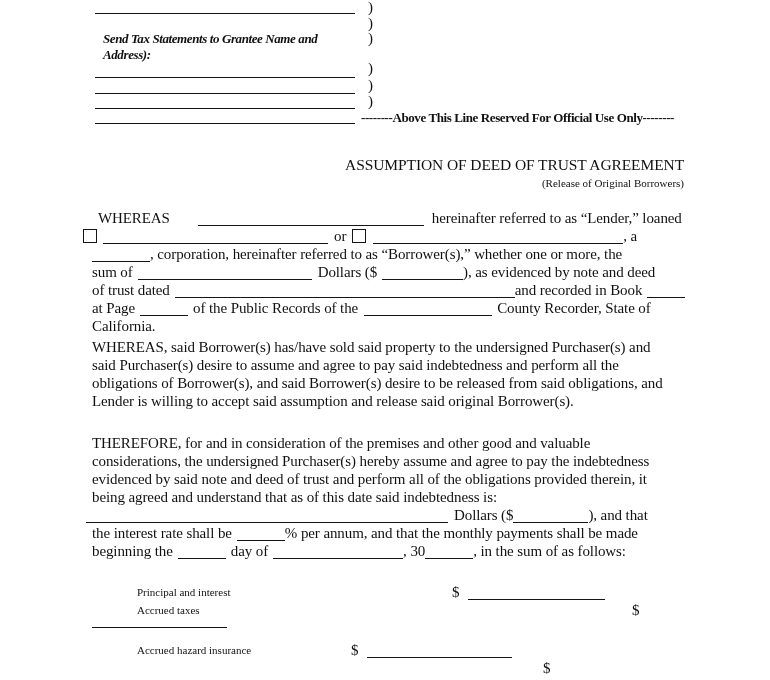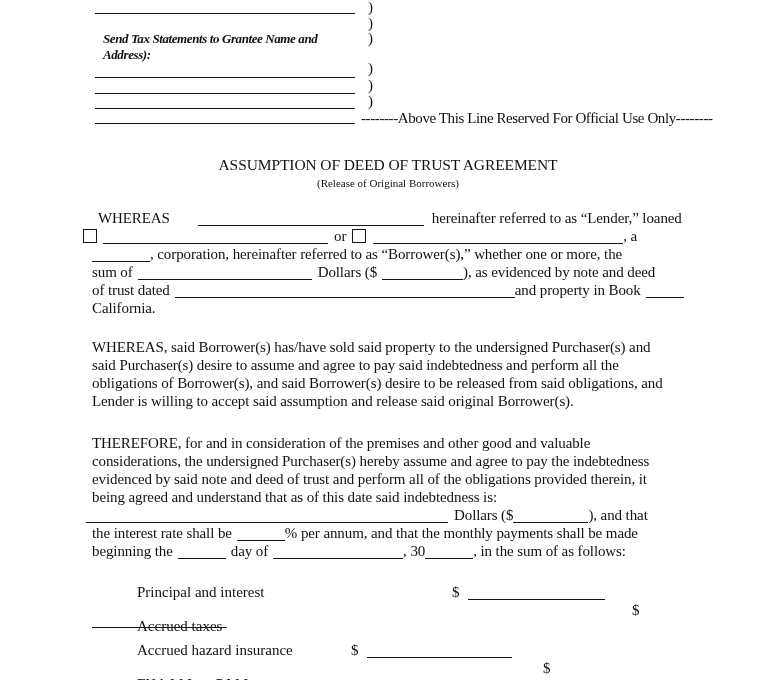--- a/index.html
+++ b/index.html
@@ -4,33 +4,33 @@
 <style>
   html,body{margin:0;padding:0;background:#fff;}
   #page{
     position:relative;width:770px;height:680px;background:#ffffff;color:#111;
     font-family:"Liberation Serif","DejaVu Serif",serif;font-size:15px;overflow:hidden;
   }
   
   .rule{position:absolute;height:0;border-top:1.8px solid #151515;}
   .paren{position:absolute;left:368px;font-size:15px;line-height:15px;}
   .sendtax{position:absolute;left:103px;top:31px;font-weight:bold;font-size:13px;letter-spacing:-0.4px;line-height:15.5px;font-style:italic;}
-  .official{position:absolute;left:361px;top:110px;font-weight:normal;font-size:15px;letter-spacing:-0.4px;}
+  .official{position:absolute;left:361px;top:110px;font-weight:bold;font-size:13px;letter-spacing:-0.4px;}
   
-  .titleblock{position:absolute;left:92px;top:156px;width:592px;text-align:center;}
+  .titleblock{position:absolute;left:92px;top:156px;width:592px;text-align:right;}
   .doctitle{font-size:15.5px;letter-spacing:-0.1px;}
   .docsub{font-size:11px;margin-top:3px;}
   
   .para{position:absolute;left:92px;width:620px;}
   .ln{white-space:nowrap;height:18px;line-height:18px;font-size:15px;letter-spacing:-0.1px;}
   .bl{display:inline-block;height:13px;border-bottom:1.3px solid #151515;vertical-align:-3px;}
   .cb{display:inline-block;width:12px;height:12px;border:1.4px solid #151515;vertical-align:-2px;background:#fff;}
   
   .payments{position:absolute;left:92px;top:584px;width:640px;height:96px;}
-  .pay-label{position:absolute;white-space:nowrap;font-size:15px;line-height:17px;}
+  .pay-label{position:absolute;white-space:nowrap;font-size:11px;line-height:17px;}
   .pay-amt{position:absolute;white-space:nowrap;font-size:15px;line-height:17px;}
 </style>
 </head>
 <body>
 
 <div id="page">
 
   <div>
     <div class="rule" style="left:95px;top:13px;width:260px;"></div>
     <div class="rule" style="left:95px;top:77px;width:260px;"></div>
@@ -56,21 +56,22 @@
   <div class="titleblock">
     <div class="doctitle">ASSUMPTION OF DEED OF TRUST AGREEMENT</div>
     <div class="docsub">(Release of Original Borrowers)</div>
   </div>
 
   <div class="para" style="top:209px;">
     <div class="ln" style="padding-left:6px;"><span>WHEREAS</span><span class="bl" style="width:226px;margin-left:28px;margin-right:8px;"></span><span>hereinafter referred to as “Lender,” loaned</span></div>
     <div class="ln" style="margin-left:-9px;"><span class="cb"></span><span class="bl" style="width:225px;margin-left:6px;margin-right:6px;"></span><span>or</span><span class="cb" style="margin-left:6px;"></span><span class="bl" style="width:250px;margin-left:7px;"></span><span>, a</span></div>
     <div class="ln"><span class="bl" style="width:58px;"></span><span>, corporation, hereinafter referred to as “Borrower(s),” whether one or more, the</span></div>
     <div class="ln"><span>sum of</span><span class="bl" style="width:174px;margin-left:5px;margin-right:6px;"></span><span>Dollars ($</span><span class="bl" style="width:81px;margin-left:5px;"></span><span>), as evidenced by note and deed</span></div>
-    <div class="ln"><span>of trust dated</span><span class="bl" style="width:340px;margin-left:5px;"></span><span>and property in Book</span><span class="bl" style="width:38px;margin-left:5px;"></span></div>
+    <div class="ln"><span>of trust dated</span><span class="bl" style="width:340px;margin-left:5px;"></span><span>and recorded in Book</span><span class="bl" style="width:38px;margin-left:5px;"></span></div>
+    <div class="ln"><span>at Page</span><span class="bl" style="width:48px;margin-left:5px;margin-right:5px;"></span><span>of the Public Records of the</span><span class="bl" style="width:128px;margin-left:6px;margin-right:5px;"></span><span>County Recorder, State of</span></div>
     <div class="ln"><span>California.</span></div>
   </div>
 
   <div class="para" style="top:338px;">
     <div class="ln">WHEREAS, said Borrower(s) has/have sold said property to the undersigned Purchaser(s) and</div>
     <div class="ln">said Purchaser(s) desire to assume and agree to pay said indebtedness and perform all the</div>
     <div class="ln">obligations of Borrower(s), and said Borrower(s) desire to be released from said obligations, and</div>
     <div class="ln">Lender is willing to accept said assumption and release said original Borrower(s).</div>
   </div>
 
@@ -81,21 +82,21 @@
     <div class="ln">being agreed and understand that as of this date said indebtedness is:</div>
     <div class="ln"><span class="bl" style="width:362px;margin-left:-6px;margin-right:6px;"></span><span>Dollars ($</span><span class="bl" style="width:75px;"></span><span>), and that</span></div>
     <div class="ln"><span>the interest rate shall be</span><span class="bl" style="width:48px;margin-left:5px;"></span><span>% per annum, and that the monthly payments shall be made</span></div>
     <div class="ln"><span>beginning the</span><span class="bl" style="width:48px;margin-left:5px;margin-right:5px;"></span><span>day of</span><span class="bl" style="width:130px;margin-left:5px;"></span><span>, 30</span><span class="bl" style="width:48px;"></span><span>, in the sum of as follows:</span></div>
   </div>
 
   <div class="payments">
     <span class="pay-label" style="left:45px;top:0;">Principal and interest</span>
     <span class="pay-amt" style="left:360px;top:0;"><span>$</span><span class="bl" style="width:137px;margin-left:8px;"></span></span>
 
-    <span class="pay-label" style="left:45px;top:18px;margin-top:16px;">Accrued taxes</span>
+    <span class="pay-label" style="left:45px;top:18px;">Accrued taxes</span>
     <span class="pay-amt" style="left:540px;top:18px;"><span>$</span></span>
 
     <div class="rule" style="left:0;top:43px;width:135px;border-top-width:1.4px;"></div>
 
     <span class="pay-label" style="left:45px;top:58px;">Accrued hazard insurance</span>
     <span class="pay-amt" style="left:259px;top:58px;"><span>$</span><span class="bl" style="width:145px;margin-left:8px;"></span></span>
 
     <span class="pay-label" style="left:45px;top:76px;margin-top:16px;">FHA M.I. or P.M.I.</span>
     <span class="pay-amt" style="left:451px;top:76px;"><span>$</span></span>
   </div>

